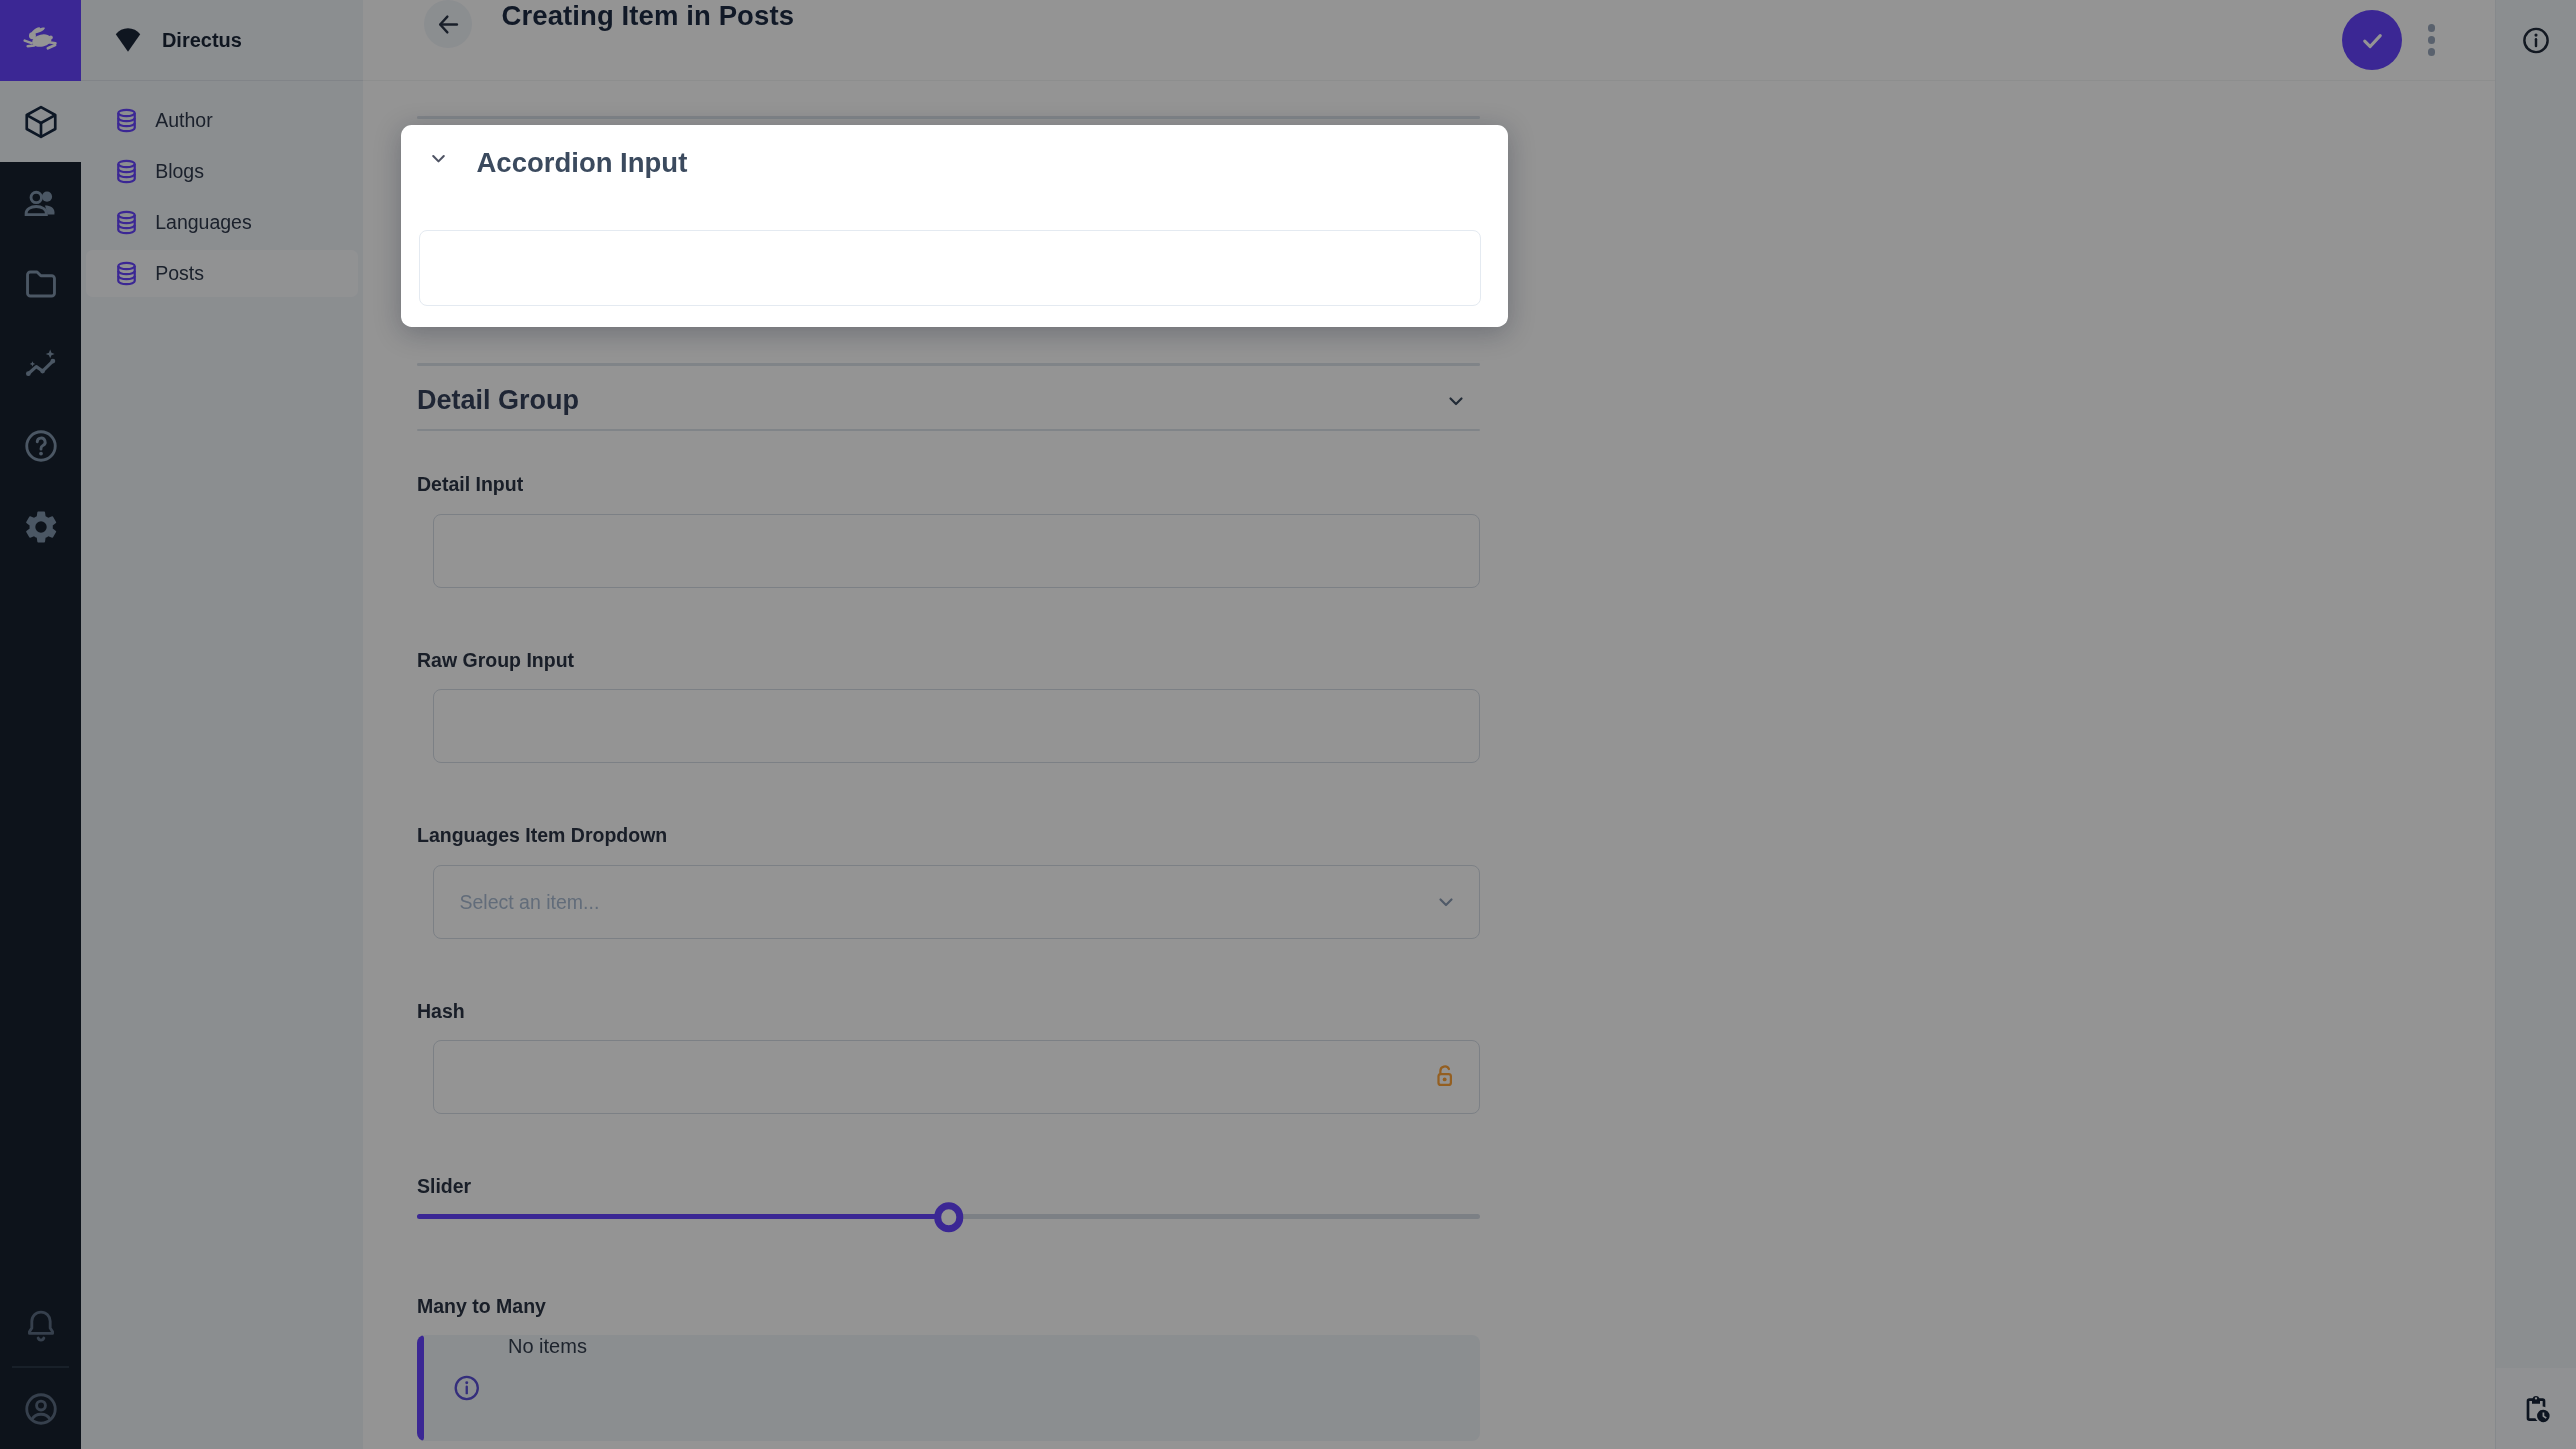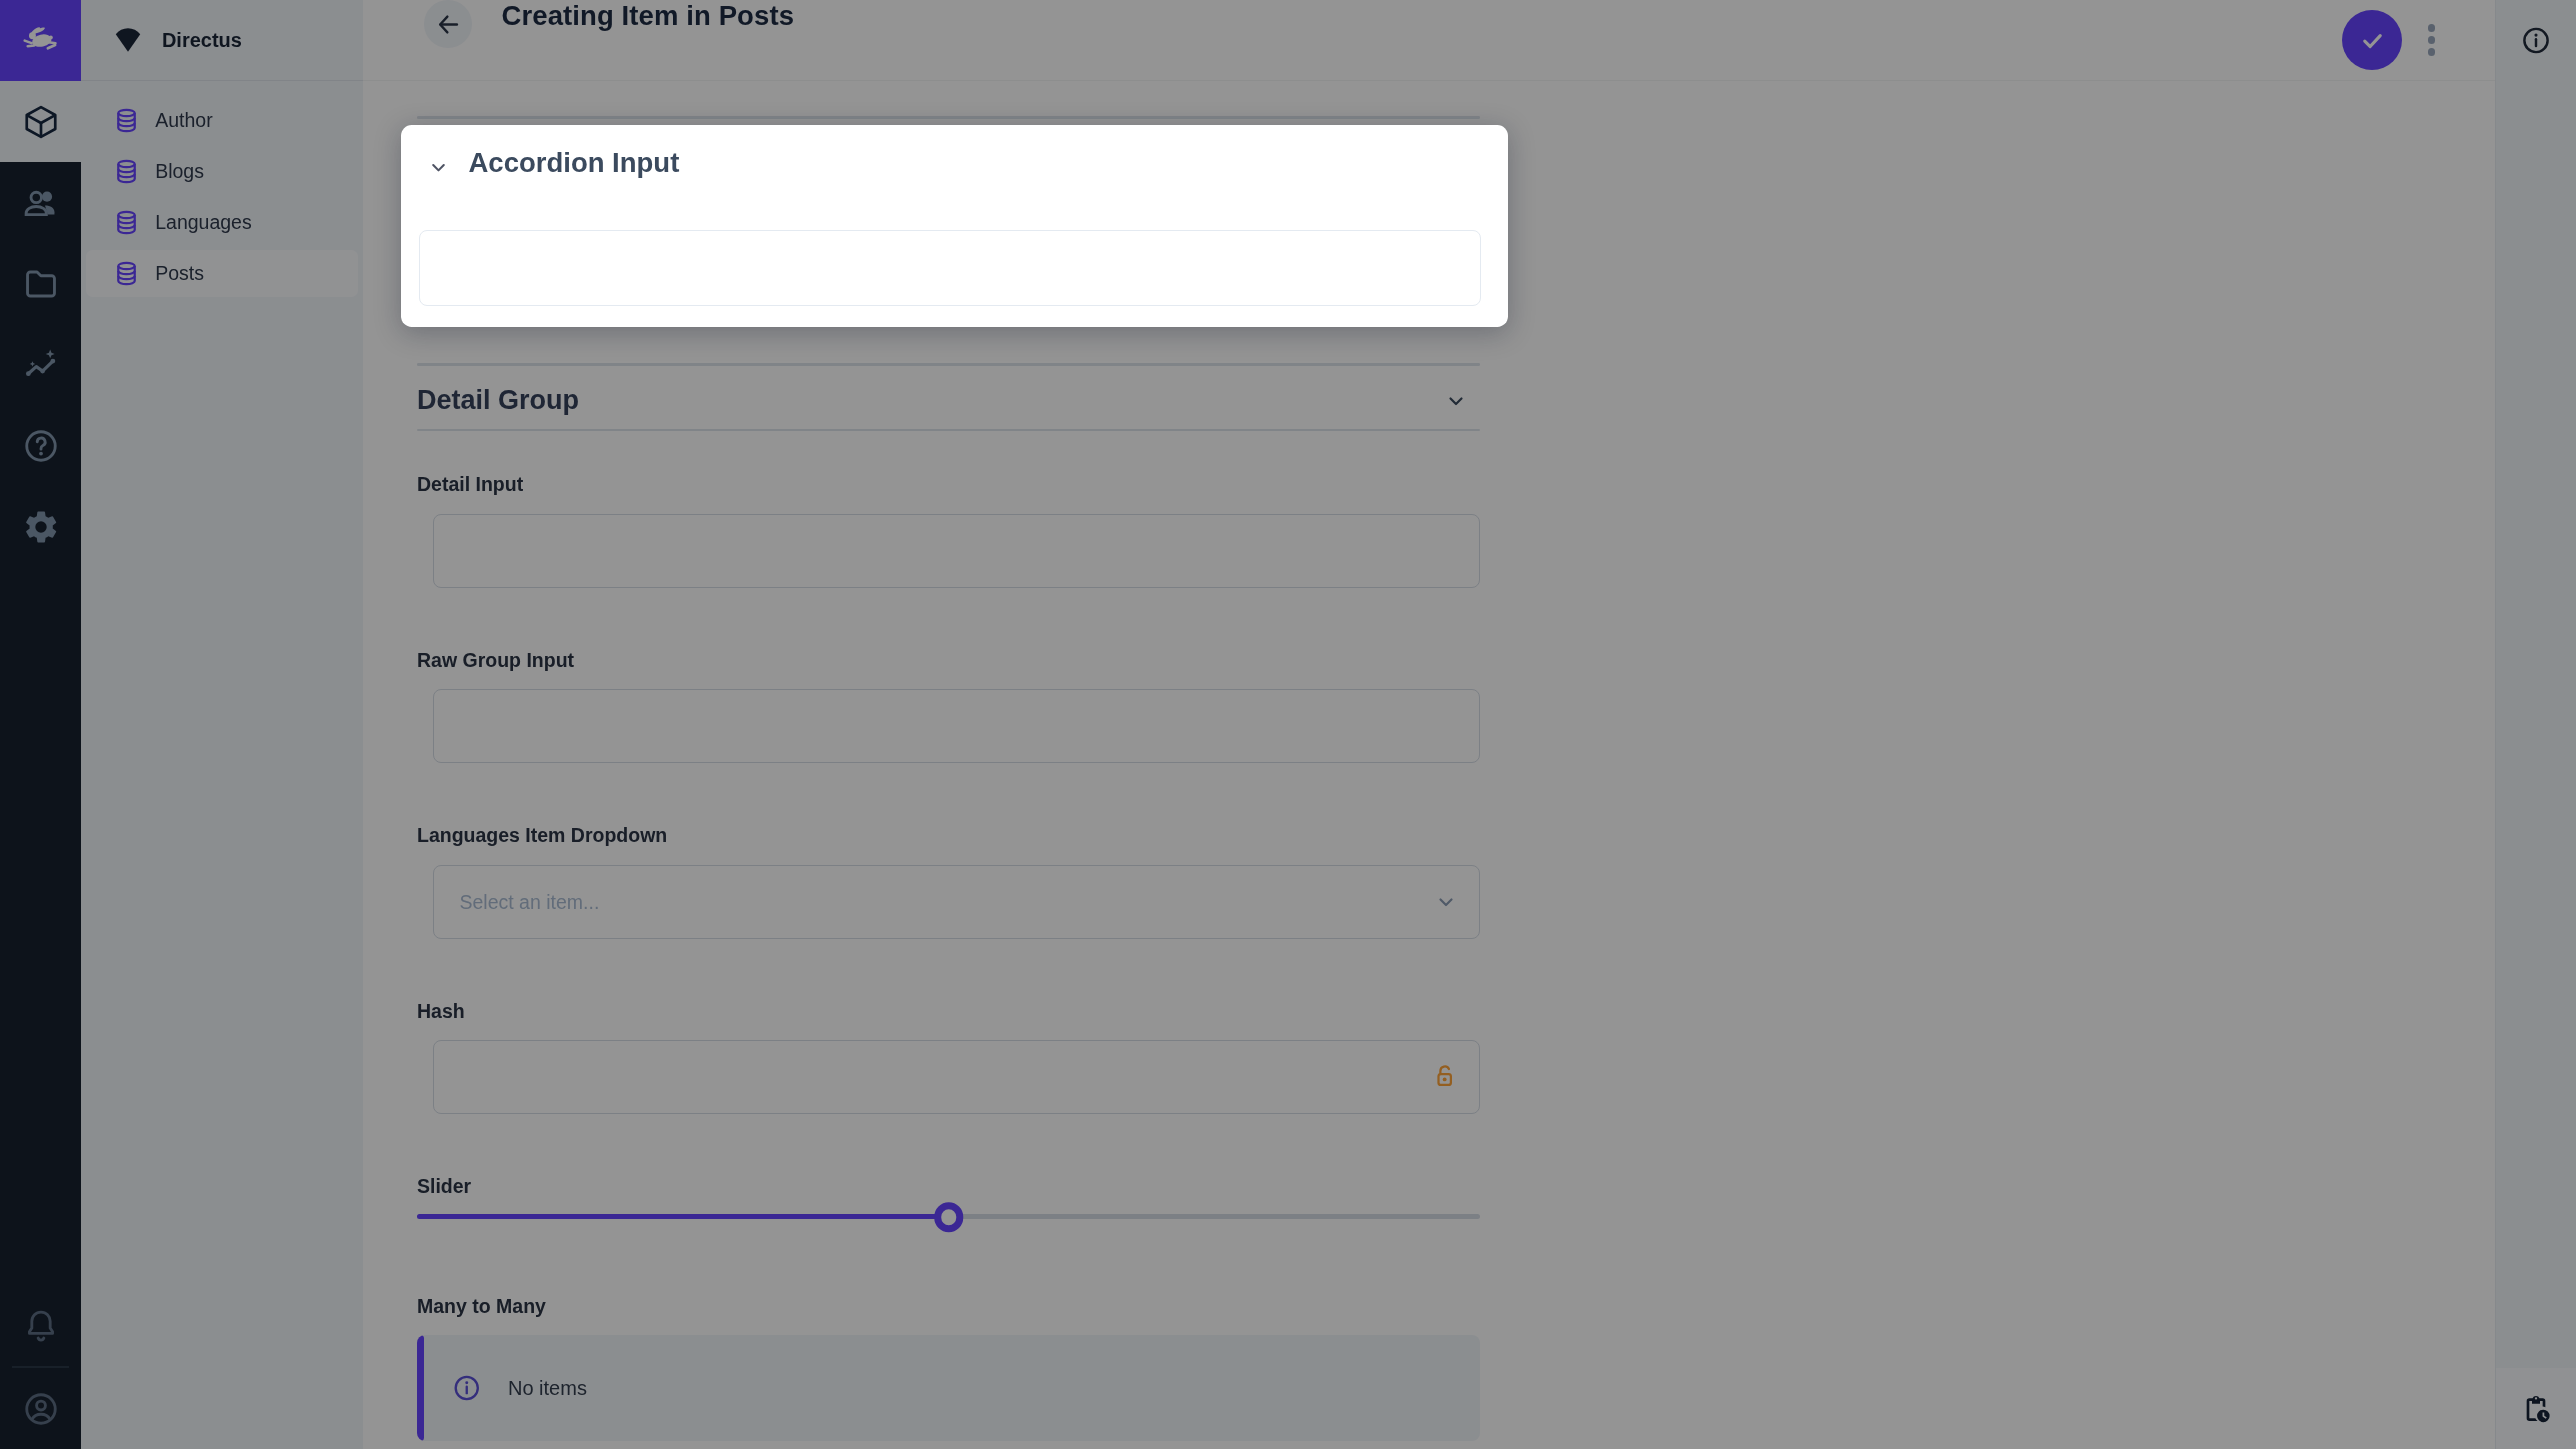--- a/index.html
+++ b/index.html
@@ -64,21 +64,21 @@
   .dots-btn{width:27px;height:60px;display:flex;flex-direction:column;align-items:center;justify-content:center;gap:4.7px;cursor:pointer;}
   .dots-btn i{width:7.4px;height:7.4px;border-radius:50%;background:#9AA8BC;}
 
   .form{margin-left:55px;width:1063px;}
   .divider{height:2.7px;border-radius:1.3px;background:var(--divider);}
   .d1{margin-top:35px;}
   .d2{margin-top:36px;}
 
   
   .spotlight-card{position:relative;z-index:60;margin:6.7px 0 0 -16px;width:1107px;height:202px;background:#fff;border-radius:10.7px;box-shadow:0 5.4px 27px rgba(15,23,42,.28);}
-  .acc-head{position:absolute;top:21.5px;left:25.5px;display:flex;align-items:flex-end;gap:19px;cursor:pointer;}
+  .acc-head{position:absolute;top:21.5px;left:25.5px;display:flex;align-items:flex-start;gap:27px;cursor:pointer;}
   .acc-head svg{width:23px;height:23px;color:#4F5464;}
   .acc-title{font-size:27.5px;font-weight:700;color:#3B4A5E;}
   .acc-input{position:absolute;left:18px;right:27.5px;top:105px;height:76px;border:1.3px solid var(--input-border-light);border-radius:8px;background:#fff;}
 
   .group-head{height:56px;margin-top:6.7px;display:flex;align-items:center;justify-content:space-between;cursor:pointer;}
   .group-title{font-size:27px;font-weight:700;color:var(--heading);}
   .group-head svg{width:24px;height:24px;color:#3B4A5E;margin-right:12px;}
 
   .field-label{margin-top:59px;height:27px;line-height:27px;font-size:19.5px;font-weight:700;color:#2B3545;}
   .field-label.first{margin-top:40px;}
@@ -86,21 +86,21 @@
   .input .placeholder{position:absolute;left:25.5px;top:50%;transform:translateY(-50%);font-size:19.5px;color:var(--muted);}
   .input .right-icon{position:absolute;right:21.5px;top:50%;transform:translateY(-50%);}
   .input .chev-icon{width:24px;height:24px;color:var(--chev);}
   .input .lock-icon{width:27px;height:27px;color:var(--warning);}
 
   .slider-row{position:relative;height:34px;}
   .slider-track{position:absolute;left:0;right:0;top:14px;height:5.4px;border-radius:2.7px;background:var(--border);}
   .slider-fill{position:absolute;left:0;top:14px;height:5.4px;border-radius:2.7px;background:var(--accent);}
   .slider-knob{position:absolute;top:17px;width:29.5px;height:29.5px;border-radius:50%;background:#fff;border:7.4px solid var(--accent);transform:translate(-50%,-50%);}
 
-  .notice{position:relative;margin-top:15.4px;height:106px;background:var(--notice-bg);border-radius:8px;display:flex;align-items:center;padding-left:91px;overflow:hidden;}
+  .notice{position:relative;margin-top:15.4px;height:106px;background:var(--notice-bg);border-radius:8px;display:flex;align-items:flex-start;padding-left:91px;overflow:hidden;}
   .notice-bar{position:absolute;left:0;top:0;bottom:0;width:7.4px;border-radius:4px;background:var(--accent);}
   .notice-icon{position:absolute;left:35px;top:50%;transform:translateY(-50%);width:29.5px;height:29.5px;color:#5A50D6;}
   .notice-text{font-size:20px;font-weight:500;color:#333E4E;}
 
   
   .right-strip{position:absolute;right:0;top:0;bottom:0;width:81px;background:var(--strip-bg);border-left:1.3px solid #E7ECF2;z-index:1;}
   .strip-info{position:absolute;top:25px;left:50%;transform:translateX(-50%);width:31px;height:31px;color:#222C3C;cursor:pointer;}
   .strip-bottom{position:absolute;bottom:0;left:0;right:0;height:81px;background:var(--strip-bottom-bg);display:flex;align-items:center;justify-content:center;cursor:pointer;}
   .strip-bottom svg{width:32px;height:32px;color:#172437;}
 

